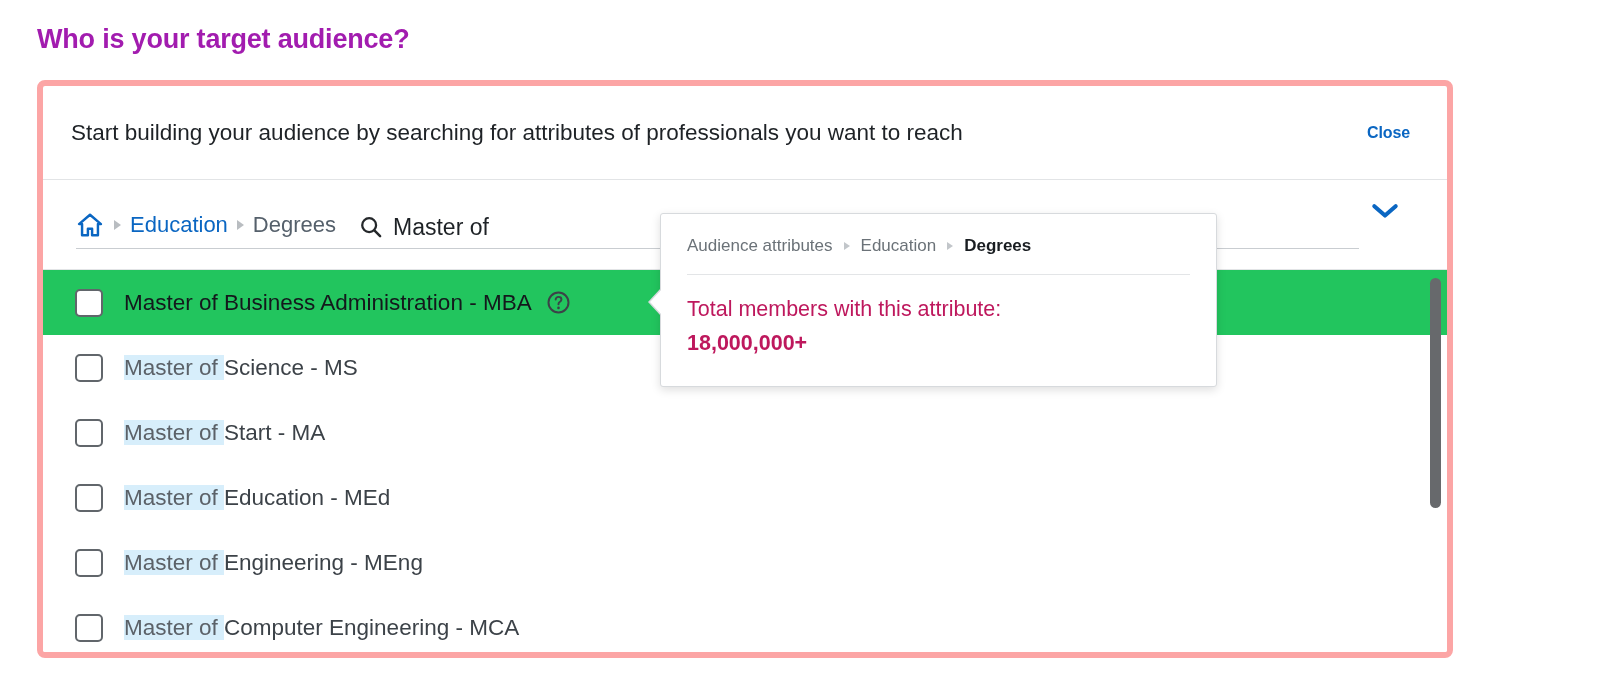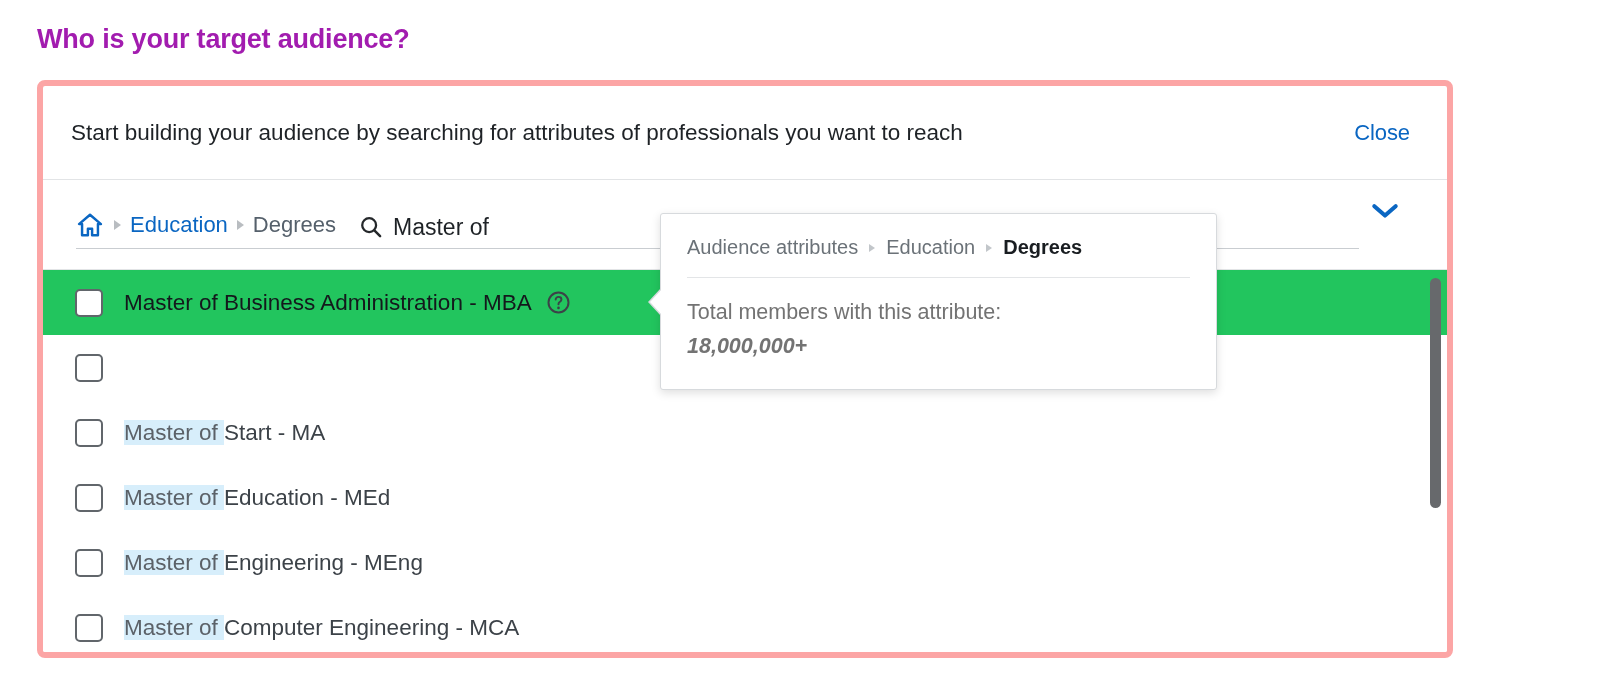--- a/index.html
+++ b/index.html
@@ -45,22 +45,22 @@
   .header-text {
     margin-left: 28px;
     font-size: 22.5px;
     color: #1e2226;
     white-space: nowrap;
   }
   .close-button {
     position: absolute;
     right: 31px; top: 50%;
     transform: translateY(-50%);
-    font-size: 22px;
-    font-weight: normal;
+    font-size: 16px;
+    font-weight: bold;
     color: #0a66c2;
     cursor: pointer;
     background: none; border: none;
     font-family: "Liberation Sans", sans-serif;
     padding: 4px 6px;
     letter-spacing: -0.1px;
   }
 
   
   .search-row {
@@ -208,42 +208,42 @@
     left: -11px;
     border-right-color: #ffffff;
   }
   .tt-crumbs {
     display: flex;
     align-items: center;
     padding-bottom: 18px;
     border-bottom: 1px solid #e3e5e7;
   }
   .tt-crumb {
-    font-size: 20px;
+    font-size: 17px;
     color: #6b7278;
     white-space: nowrap;
   }
   .tt-crumb.strong { color: #191d21; font-weight: bold; }
   .tt-sep {
     display: inline-block;
     width: 0; height: 0;
     border-left: 6px solid #c2c6ca;
     border-top: 4.5px solid transparent;
     border-bottom: 4.5px solid transparent;
     margin: 0 11px;
     flex: none;
   }
   .tt-body { padding-top: 17px; }
   .tt-line {
     font-size: 21.5px;
-    color: #737373;
+    color: #be185d;
     line-height: 34px;
     white-space: nowrap;
   }
-  .tt-line.value { font-weight: bold; font-style: italic; }
+  .tt-line.value { font-weight: bold; }
 </style>
 </head>
 <body>
 
 <div id="root">
 
   <div class="page-title">Who is your target audience?</div>
 
   <div class="card">
 
@@ -293,20 +293,21 @@
           <svg width="25" height="25" viewBox="0 0 24 24" aria-hidden="true">
             <circle cx="12" cy="12" r="9.6" fill="none" stroke="#3c4248" stroke-width="1.9"></circle>
             <path d="M9.3 9.2c0-1.5 1.2-2.6 2.8-2.6 1.6 0 2.7 1 2.7 2.4 0 1.3-.8 1.9-1.7 2.5-.8.5-1.1 1-1.1 1.9v.3" fill="none" stroke="#3c4248" stroke-width="1.9" stroke-linecap="round"></path>
             <circle cx="12" cy="17.2" r="1.25" fill="#3c4248"></circle>
           </svg>
         </span>
       </div>
 
       <div class="row">
         <span class="cb"></span>
+        <span class="row-label"><span class="hl">Master of </span><span>Science - MS</span></span>
       </div>
 
       <div class="row">
         <span class="cb"></span>
         <span class="row-label"><span class="hl">Master of </span><span>Start - MA</span></span>
       </div>
 
       <div class="row">
         <span class="cb"></span>
         <span class="row-label"><span class="hl">Master of </span><span>Education - MEd</span></span>

